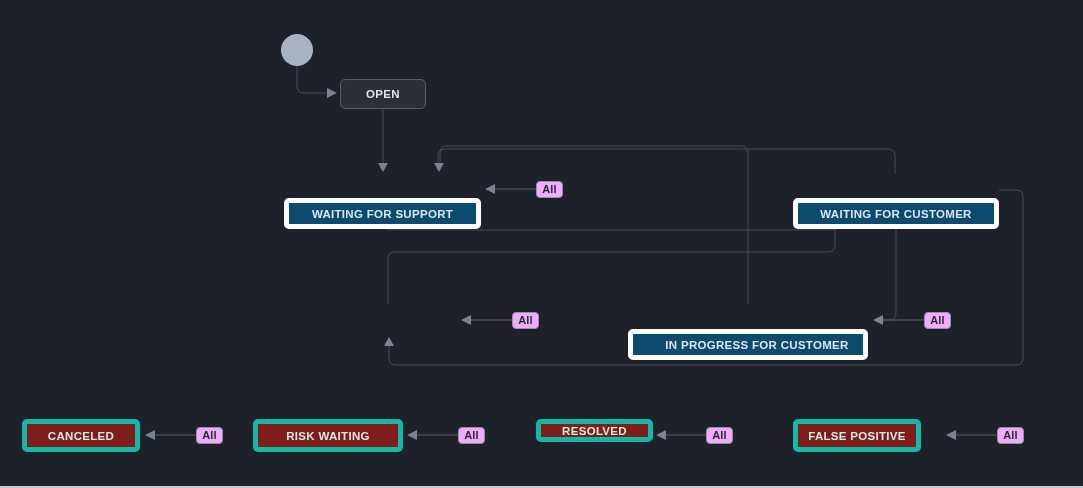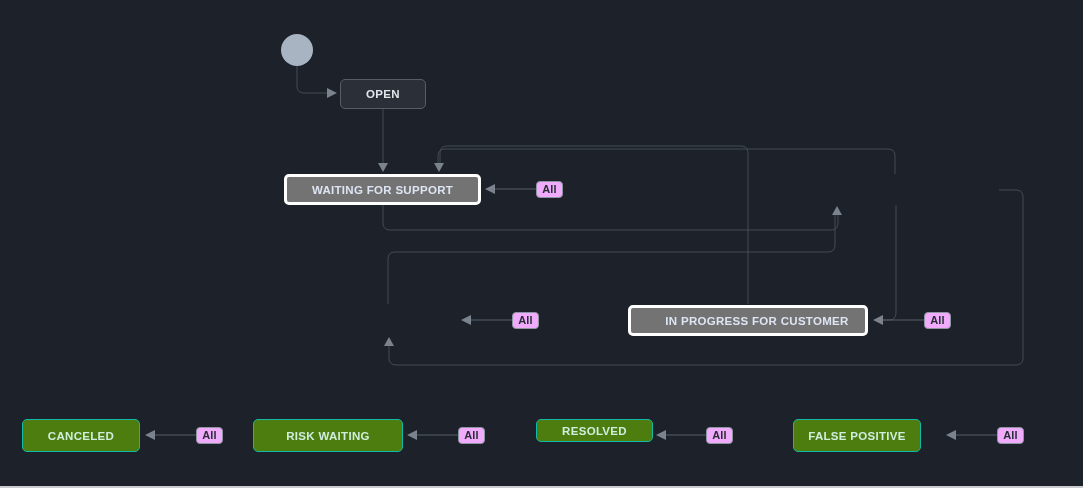--- a/index.html
+++ b/index.html
@@ -9,22 +9,22 @@
     font-family:"Liberation Sans",sans-serif;
   }
   .edges{position:absolute;left:0;top:0;}
   .node{
     position:absolute;display:flex;align-items:center;justify-content:center;
     box-sizing:border-box;border-radius:5px;
     font-weight:bold;font-size:11.5px;letter-spacing:.3px;
     cursor:pointer;user-select:none;white-space:nowrap;
   }
   .node.initial{background:#2b3038;border:1px solid #565d66;color:#e2e6ea;}
-  .node.active{background:#737373;border:3px solid #ffffff;color:#dde4f2;}
-  .node.terminal{background:#4d7c0f;border:1px solid #14b8a6;color:#cfeede;}
+  .node.active{background:#0c4a6e;border:5px solid #ffffff;color:#dde4f2;margin-top:24px;}
+  .node.terminal{background:#7f1d1d;border:5px solid #14b8a6;color:#cfeede;}
   .start-circle{
     position:absolute;width:32px;height:32px;border-radius:50%;
     background:#a9b4c2;cursor:pointer;
   }
   .badge{
     position:absolute;width:27px;height:17px;box-sizing:border-box;
     background:#f0abfc;border:1px solid #8d959f;border-radius:4px;
     color:#272c33;font-weight:bold;font-size:11px;line-height:15px;
     text-align:center;letter-spacing:.2px;cursor:pointer;user-select:none;
   }
@@ -70,20 +70,21 @@
       <path d="M946 435 L956 430 L956 440 Z"></path>
     </g>
   </svg>
 
   <div class="start-circle" style="left:281px;top:34px;"></div>
 
   <div class="node initial" style="left:340px;top:79px;width:86px;height:30px;">OPEN</div>
 
   <div class="node active" style="left:284px;top:174px;width:197px;height:31px;">WAITING FOR SUPPORT</div>
 
+  <div class="node active" style="left:793px;top:174px;width:206px;height:31px;">WAITING FOR CUSTOMER</div>
 
 
   <div class="node active" style="left:628px;top:305px;width:240px;height:31px;padding-left:18px;">IN PROGRESS FOR CUSTOMER</div>
 
   <div class="node terminal" style="left:22px;top:419px;width:118px;height:33px;">CANCELED</div>
 
   <div class="node terminal" style="left:253px;top:419px;width:150px;height:33px;">RISK WAITING</div>
 
   <div class="node terminal" style="left:536px;top:419px;width:117px;height:23px;">RESOLVED</div>
 

